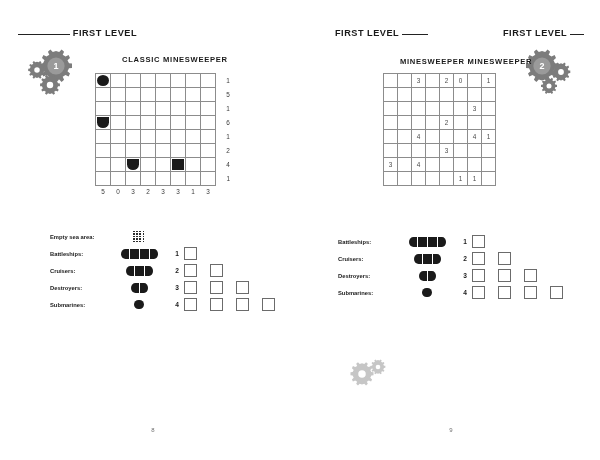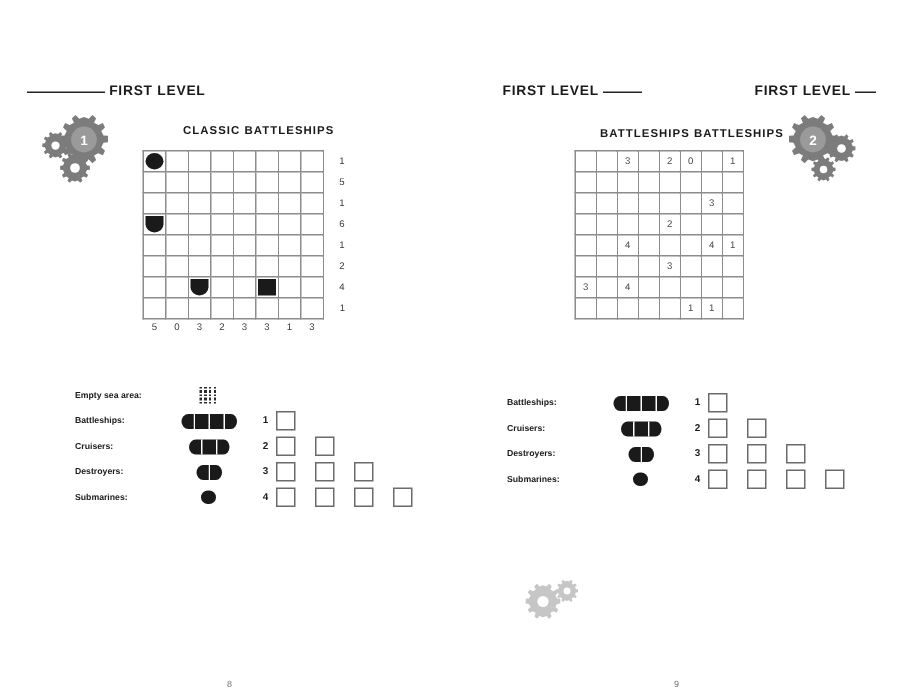--- a/index.html
+++ b/index.html
@@ -14,21 +14,20 @@
     overflow: hidden;
     position: relative;
     color: #1a1a1a;
   }
   .page {
     position: absolute;
     top: 0;
     left: 0;
     width: 600px;
     height: 324px;
-    margin-top: 27px;
   }
 
   
   .level-header {
     position: absolute;
     display: flex;
     align-items: flex-end;
   }
   .level-header .rule {
     flex: 1 1 auto;
@@ -261,22 +260,22 @@
         </g>
         <g transform="translate(33,38) scale(0.5)">
           <path d="M0,-15 L3.2,-13.9 L5.6,-16.4 L8.1,-14.2 L6.7,-11.2 L9.5,-9.6 L12.6,-11 L14,-8 L11.5,-5.7 L13,-2.7 L16,-2.5 L16,1.9 L13,2.2 L11.5,5.2 L14,7.5 L12.6,10.5 L9.5,9.1 L6.7,10.7 L8.1,13.7 L5.6,15.9 L3.2,13.4 L0,14.5 L-3.2,13.4 L-5.6,15.9 L-8.1,13.7 L-6.7,10.7 L-9.5,9.1 L-12.6,10.5 L-14,7.5 L-11.5,5.2 L-13,2.2 L-16,1.9 L-16,-2.5 L-13,-2.7 L-11.5,-5.7 L-14,-8 L-12.6,-11 L-9.5,-9.6 L-6.7,-11.2 L-8.1,-14.2 L-5.6,-16.4 L-3.2,-13.9 Z"></path>
           <circle cx="0" cy="0" r="5" fill="#ffffff"></circle>
         </g>
       </g>
       <text x="26" y="21.4" text-anchor="middle" font-family="Liberation Sans, sans-serif" font-size="9" font-weight="bold" fill="#ffffff">2</text>
     </svg>
   </div>
 
-  <div class="puzzle-title" id="title-classic">CLASSIC BATTLESHIPS</div>
-  <div class="puzzle-title" id="title-mine">BATTLESHIPS BATTLESHIPS</div>
+  <div class="puzzle-title" id="title-classic">CLASSIC MINESWEEPER</div>
+  <div class="puzzle-title" id="title-mine">MINESWEEPER MINESWEEPER</div>
 
   <div class="grid-wrap" style="left:95px; top:73px;">
     <table class="bgrid" id="classic-grid">
       <tbody id="classic-grid-body">
           <tr>
             <td class="cell">
               <div class="piece sub"></div>
             </td>
             <td class="cell"></td>
             <td class="cell"></td>

